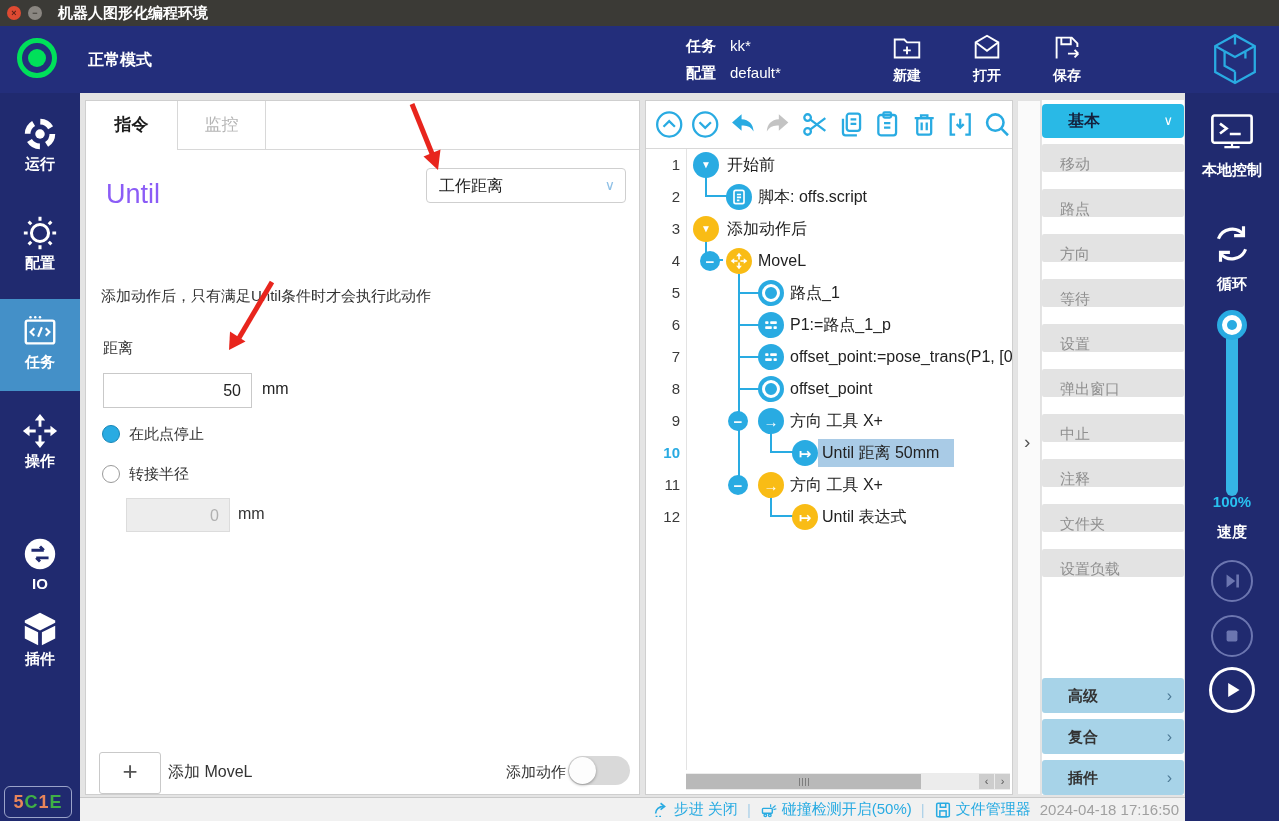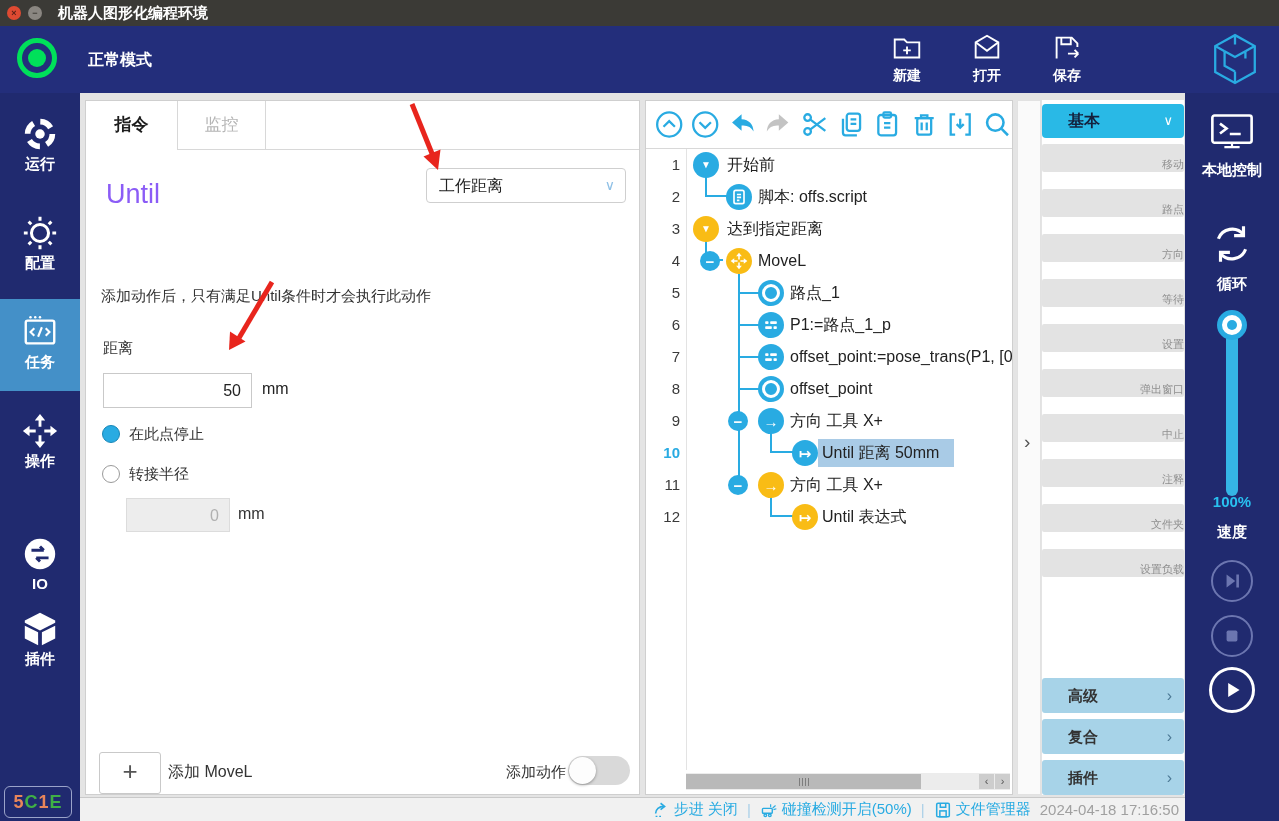--- a/index.html
+++ b/index.html
@@ -113,22 +113,22 @@
   #strip{position:absolute;left:937px;top:7px;width:24px;height:695px;background:#fafafa;
          border:1px solid #e2e2e2;box-sizing:border-box;}
   .strip-chev{position:absolute;left:6px;top:330px;font-size:19px;color:#555;cursor:pointer;}
   
   #palette{position:absolute;left:962px;top:7px;width:142px;height:695px;background:#fff;}
   .pal-head{position:absolute;left:0;top:4px;width:142px;height:34px;background:#29b9e6;border-radius:4px;
             color:#14213d;font-weight:bold;font-size:16px;line-height:34px;padding-left:26px;
             box-sizing:border-box;cursor:pointer;}
   .pal-head .chev{position:absolute;right:11px;top:0;color:#fff;font-size:13px;font-weight:normal;}
   .pal-item{position:absolute;left:0;width:142px;height:28px;background:#e3e3e3;color:#8f8f8f;
-            font-size:11px;line-height:40px;padding-left:18px;box-sizing:border-box;
-            border-radius:2px;cursor:pointer;text-align:right;}
+            font-size:15px;line-height:40px;padding-left:18px;box-sizing:border-box;
+            border-radius:2px;cursor:pointer;}
   .pal-group{position:absolute;left:0;width:142px;height:35px;background:#a7d3e8;color:#333;
              font-size:15px;font-weight:bold;line-height:35px;padding-left:26px;box-sizing:border-box;
              border-radius:3px;cursor:pointer;}
   .pal-group .chev{position:absolute;right:12px;top:0;color:#4d7a96;font-size:16px;font-weight:normal;}
   
   .statusbar{position:absolute;left:0;top:704px;width:1105px;height:24px;background:#f1f1f1;
              border-top:1px solid #c9c9c9;box-sizing:border-box;display:flex;align-items:center;
              justify-content:flex-end;padding-right:6px;gap:9px;color:#29abe2;font-size:15px;
              font-weight:500;}
   .st-seg{display:flex;align-items:center;gap:4px;cursor:pointer;}
@@ -164,20 +164,24 @@
     <span class="winbtn close">×</span>
     <span class="winbtn min">−</span>
     <span class="wintitle">机器人图形化编程环境</span>
   </div>
 
   <div class="header">
     <div class="mode-ind">
         <i></i>
       </div>
     <div class="mode-label">正常模式</div>
+    <div class="hmeta">
+      <div><b>任务</b><span>kk*</span></div>
+      <div><b>配置</b><span>default*</span></div>
+    </div>
     <div class="hactions" id="hactions">
         <div class="haction"><span class="hicon"><svg viewBox="0 0 36 36" fill="none" stroke="currentColor" stroke-width="2">
               <path d="M5 9h10l3 3h13v16H5z"></path>
               <path d="M18 16.5v8M14 20.5h8"></path>
             </svg></span><span class="hlabel">新建</span></div>
         <div class="haction"><span class="hicon"><svg viewBox="0 0 36 36" fill="none" stroke="currentColor" stroke-width="2">
               <path d="M6 12 18 5l12 7v16H6z"></path>
               <path d="M6 12l12 9 12-9"></path>
             </svg></span><span class="hlabel">打开</span></div>
         <div class="haction"><span class="hicon"><svg viewBox="0 0 36 36" fill="none" stroke="currentColor" stroke-width="2">
@@ -341,21 +345,21 @@
                 <path d="M9.5 9h5M9.5 12.5h5M9.5 16h3"></path>
               </svg>
             </span>
             <span class="tlabel" style="left:112px">脚本: offs.script</span>
           </div>
           <div class="trow" style="top: 64px;">
             <span class="tnum">3</span>
             <span class="cir yellow" style="left:47px">
               <span class="tri">▼</span>
             </span>
-            <span class="tlabel" style="left:81px">达到指定距离</span>
+            <span class="tlabel" style="left:81px">添加动作后</span>
           </div>
           <div class="trow" style="top: 96px;">
             <span class="tnum">4</span>
             <span class="minus" style="left:54px">−</span>
             <span class="cir yellow" style="left:80px">
               <svg viewBox="0 0 24 24" fill="#fff">
                 <path d="M12 2l3.4 4.3h-2.5v4h-1.8v-4H8.6zM12 22l3.4-4.3h-2.5v-4h-1.8v4H8.6zM2 12l4.3-3.4v2.5h4v1.8h-4v2.5zM22 12l-4.3-3.4v2.5h-4v1.8h4v2.5z"></path>
               </svg>
             </span>
             <span class="tlabel" style="left:112px">MoveL</span>

